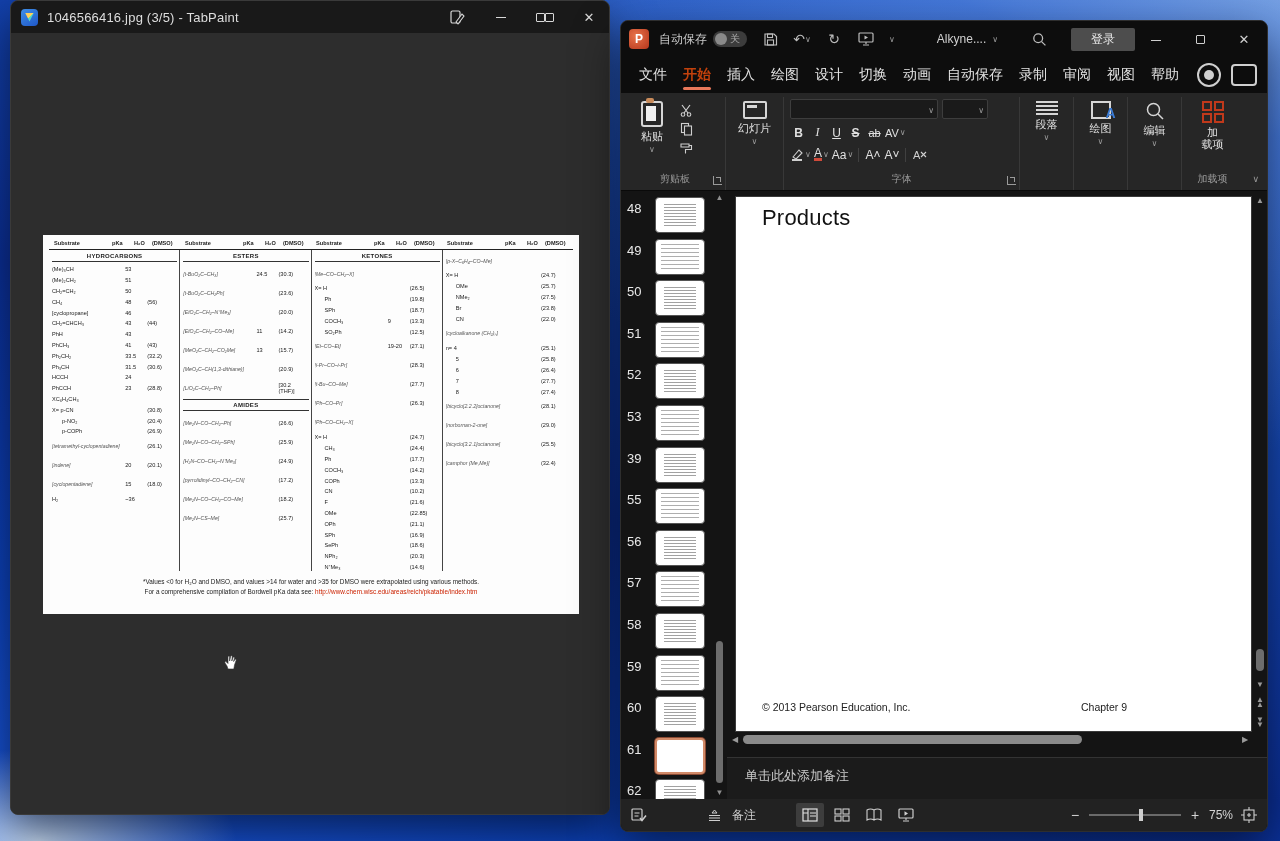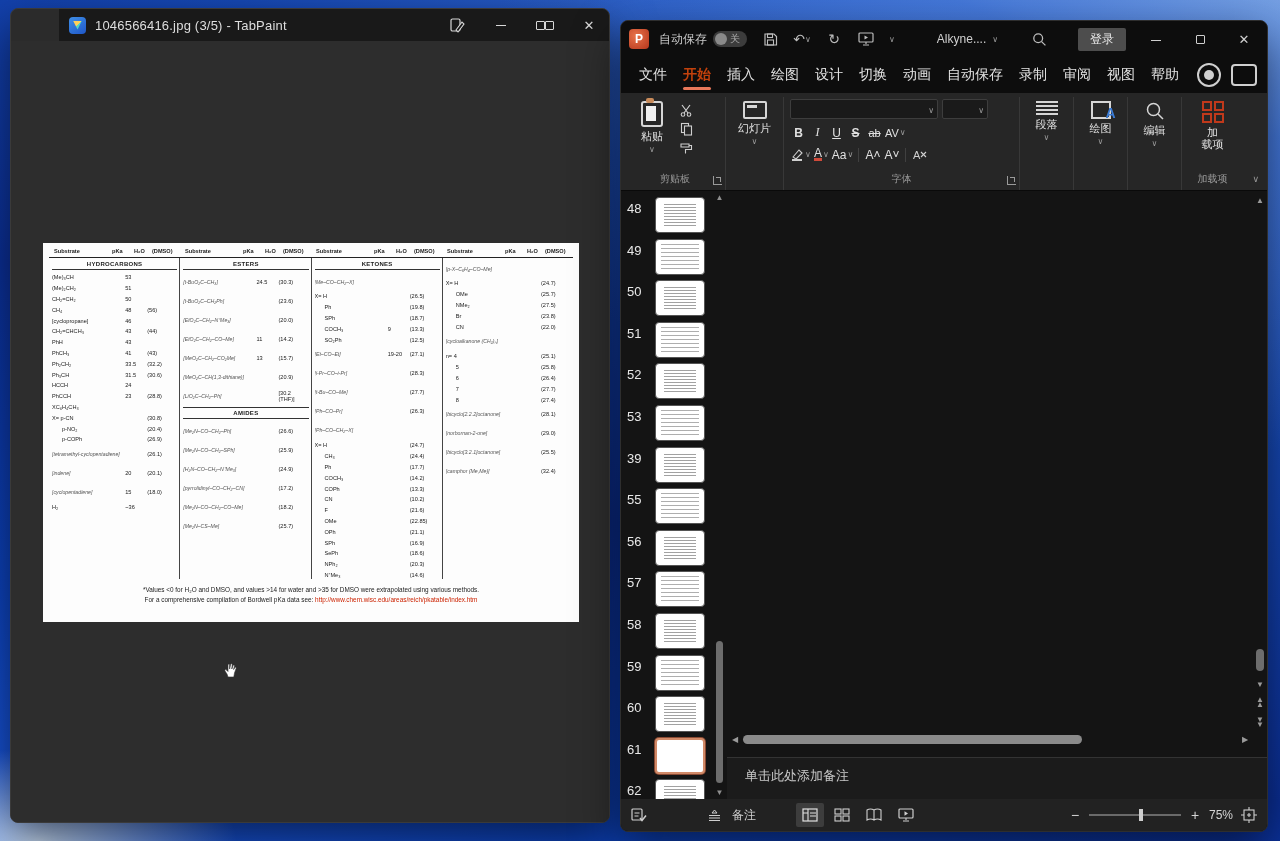--- a/index.html
+++ b/index.html
@@ -11,21 +11,21 @@
       radial-gradient(1100px 700px at 85% 10%, rgba(90,140,230,.45), rgba(90,140,230,0) 55%),
       linear-gradient(203deg, #7fa7e2 0%, #3a6ed3 10%, #1648b4 32%, #0b2f97 58%, #0d43bd 82%, #1c58dd 100%);
     position:relative;
   }
   .screen { position:absolute; inset:0; }
 
   
   .win { position:absolute; border-radius:8px; box-shadow:0 18px 45px rgba(0,0,0,.55); overflow:hidden; }
 
   
-  #tabpaint { left:10px; top:8px; width:600px; height:815px; background:#2b2b2b; border:1px solid #3a3a3a;padding-left:48px; }
+  #tabpaint { left:10px; top:0; width:600px; height:815px; background:#2b2b2b; border:1px solid #3a3a3a; }
   .tp-titlebar { height:32px; background:#191919; display:flex; align-items:center; padding:0 10px; color:#dedede; }
   .tp-appicon { width:17px; height:17px; border-radius:4px; background:linear-gradient(145deg,#3f8fe8,#1f57c8); margin-right:9px; position:relative; flex:none; }
   .tp-appicon::after{ content:""; position:absolute; left:4px; top:4px; width:9px; height:9px; background:linear-gradient(135deg,#ffd15c 0 45%, #57d8c0 45% 100%); clip-path:polygon(0 0,100% 0,50% 100%); }
   .tp-title { font-size:13px; letter-spacing:.2px; }
   .tp-ctrls { margin-left:auto; display:flex; align-items:center; gap:24px; }
   .tp-btn { width:20px; height:20px; display:flex; align-items:center; justify-content:center; color:#d8d8d8; font-size:13px; }
   .tp-edit svg { display:block; }
   .tp-max i { display:block; width:9px; height:9px; border:1px solid #d8d8d8; border-radius:1px; }
   .tp-min i { display:block; width:10px; height:1px; background:#d8d8d8; }
   .tp-canvas { position:absolute; left:0; top:32px; right:0; bottom:0; background:#2d2d2d; }
@@ -58,21 +58,21 @@
   .pp-logo { width:20px; height:20px; border-radius:4px; background:radial-gradient(circle at 35% 35%, #e8734a, #b5361c); color:#fff; font-weight:bold; font-size:12px; display:flex; align-items:center; justify-content:center; margin-right:10px; flex:none; }
   .pp-autosave { display:flex; align-items:center; gap:6px; }
   .toggle { width:34px; height:16px; border-radius:8px; background:#3c3c3c; position:relative; display:flex; align-items:center; }
   .toggle .knob { width:12px; height:12px; border-radius:50%; background:#8a8a8a; margin-left:2px; }
   .toggle .state { font-size:10px; color:#aaa; margin-left:3px; }
   .qat { display:flex; align-items:center; gap:14px; margin-left:14px; color:#bdbdbd; }
   .qat .ic { width:18px; height:18px; display:flex; align-items:center; justify-content:center; font-size:14px; }
   .pp-doctitle { margin-left:42px; display:flex; align-items:center; gap:6px; color:#d0d0d0; }
   .chev { font-size:8px; color:#9a9a9a; }
   .pp-search { margin-left:34px; }
-  .signin-btn { margin-left:31px; background:#4d4d4d; color:#e8e8e8; font-size:12px; padding:3px 12px; border-radius:2px; }
+  .signin-btn { margin-left:24px; background:#4d4d4d; color:#e8e8e8; font-size:12px; padding:3px 20px; border-radius:2px; }
   .pp-ctrls { margin-left:auto; display:flex; gap:26px; align-items:center; padding-right:6px; }
   .pp-cbtn { color:#cfcfcf; font-size:13px; width:18px; text-align:center; }
   .pp-cbtn i.sq { display:inline-block; width:9px; height:9px; border:1px solid #cfcfcf; border-radius:1px; }
   .pp-cbtn i.mn { display:inline-block; width:10px; height:1px; background:#cfcfcf; vertical-align:middle; }
 
   .pp-menubar { height:36px; background:#0d0d0d; display:flex; align-items:center; padding:0 10px; flex:none; }
   .mtab { color:#e3e3e3; font-size:14px; padding:6px 8px; position:relative; white-space:nowrap; }
   .mtab.active { font-weight:bold; color:#c2410c; }
   .mtab.active::after { content:""; position:absolute; left:8px; right:8px; bottom:0; height:3px; border-radius:2px; background:#e8785a; }
   .menu-right { margin-left:auto; display:flex; align-items:center; gap:10px; }
@@ -912,20 +912,25 @@
             </div>
           </div>
         <div class="panel-scroll">
           <span class="arr" style="top:2px;">▲</span>
           <span class="thumb" style="top:450px; height:142px;"></span>
           <span class="arr" style="bottom:2px;">▼</span>
         </div>
       </div>
 
       <div class="slide-region">
+        <div class="the-slide">
+          <div class="slide-title">Products</div>
+          <div class="slide-footer-left">© 2013 Pearson Education, Inc.</div>
+          <div class="slide-footer-right">Chapter 9</div>
+        </div>
 
         <div class="vscroll">
           <span class="va" style="top:0;">▲</span>
           <span class="vthumb" style="bottom:56px;"></span>
           <span class="va" style="bottom:38px;">▼</span>
           <span class="va" style="bottom:20px; line-height:5px;">▲<br>▲</span>
           <span class="va" style="bottom:0px; line-height:5px;">▼<br>▼</span>
         </div>
 
         <div class="hscroll">

